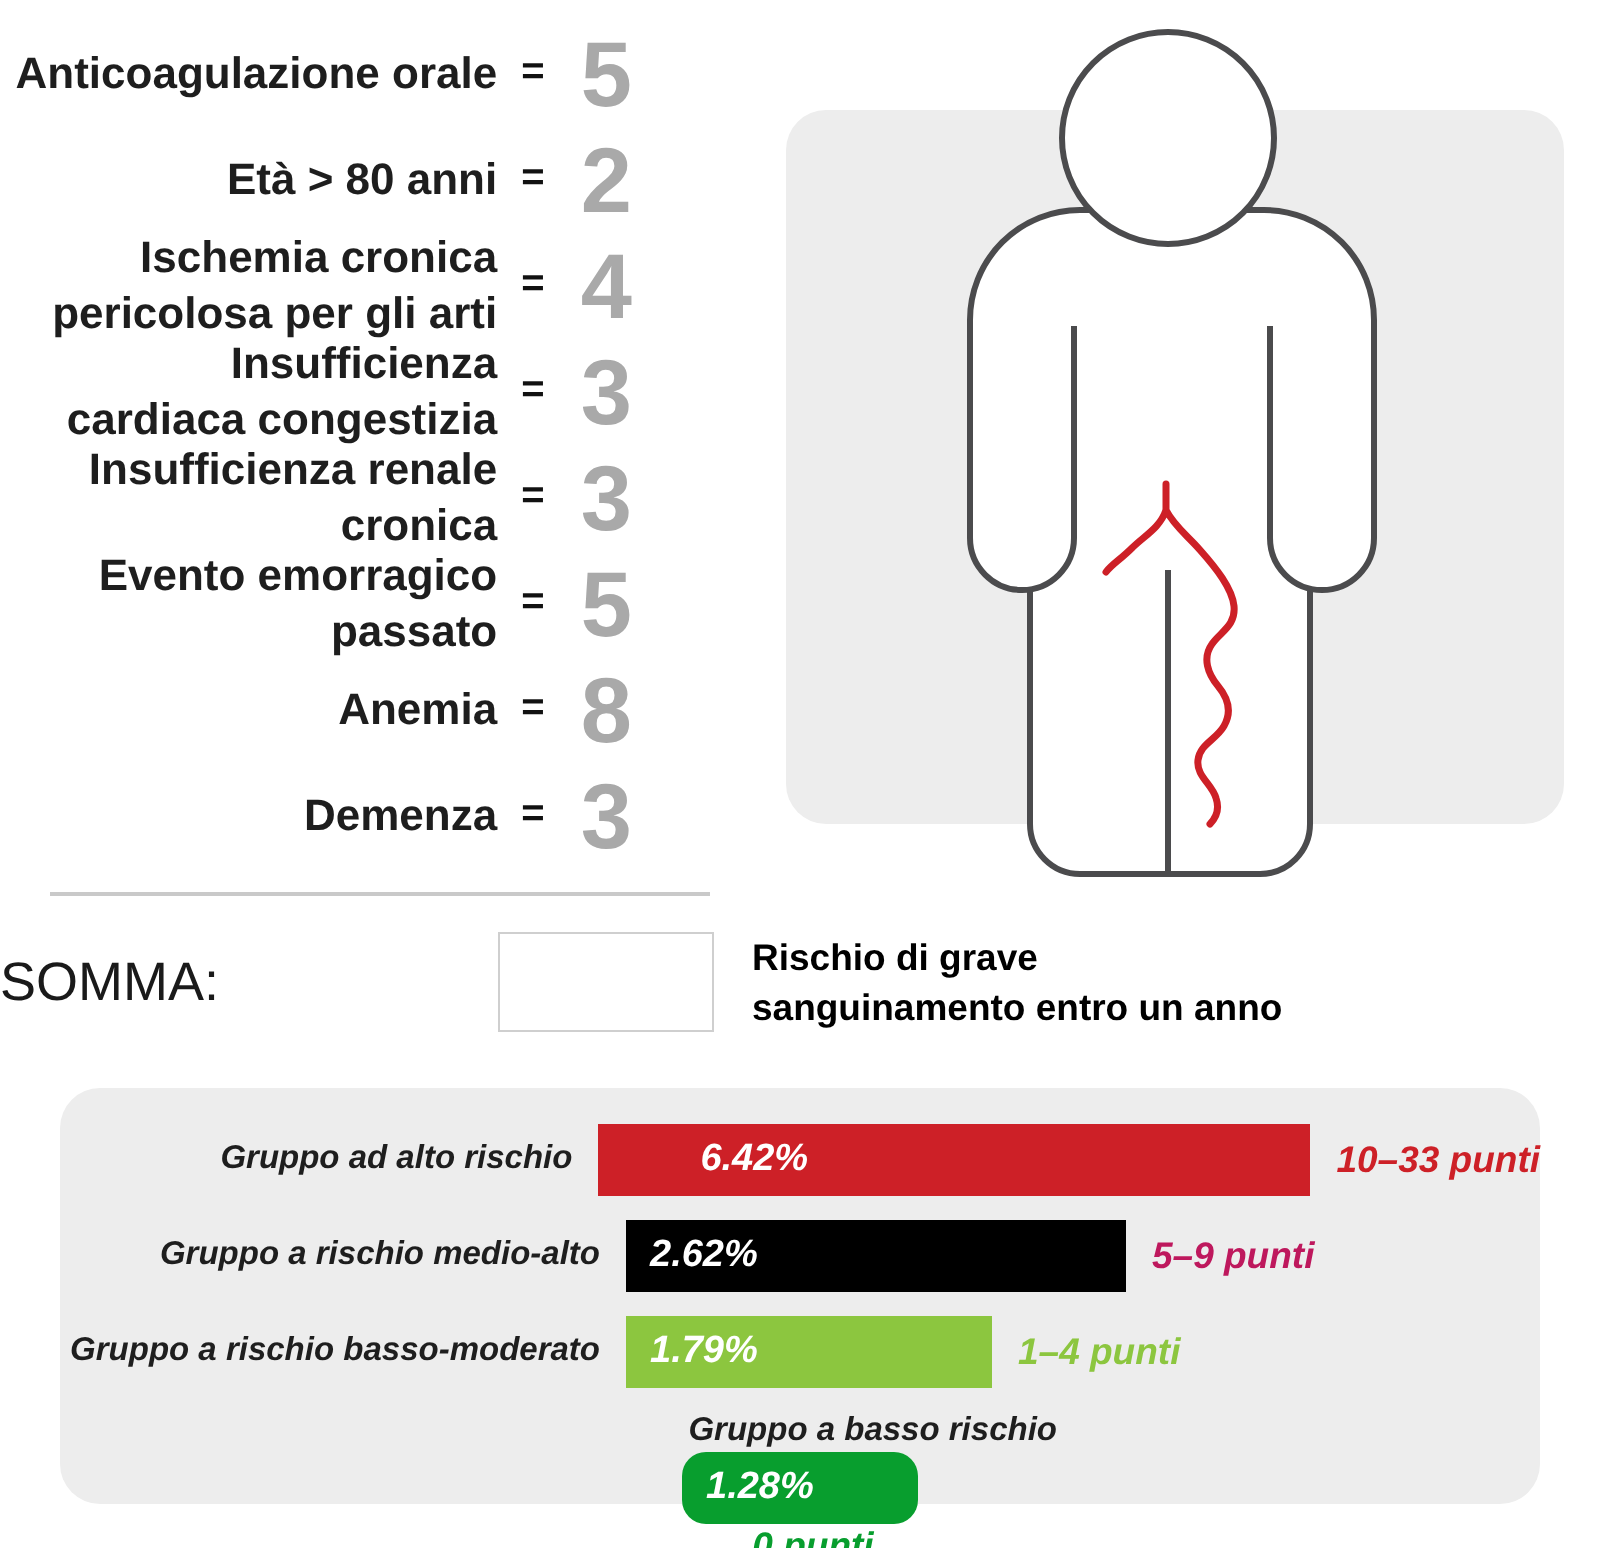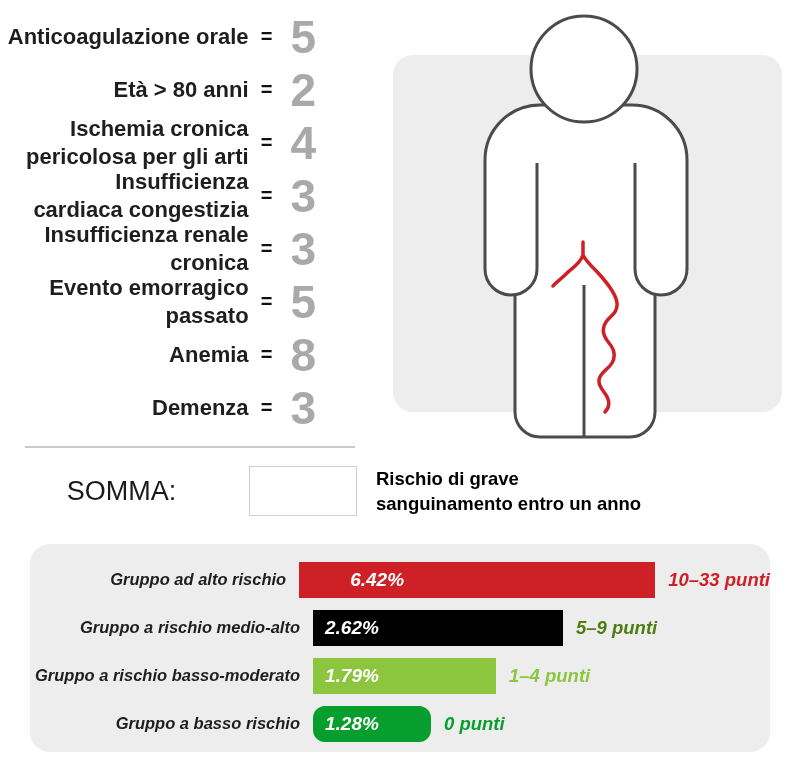--- a/index.html
+++ b/index.html
@@ -8,31 +8,31 @@
     font-family:"Liberation Sans",sans-serif;color:#1d1d1b;
   }
   
   .score-list{position:absolute;left:0;top:10px;width:360px;}
   .score-row{display:flex;align-items:center;height:53px;}
   .score-label{width:250px;text-align:right;font-weight:bold;font-size:22px;line-height:1.25;color:#1e1e1e;}
   .score-eq{width:36px;text-align:center;font-weight:bold;font-size:20px;color:#111;}
   .score-pts{width:70px;padding-left:6px;font-weight:bold;font-size:46px;line-height:1;color:#a9a9a9;}
   
   .divider{position:absolute;left:25px;top:446px;width:330px;height:2px;background:#c9c9c9;}
-  .somma-label{position:absolute;left:0;top:476px;width:243px;text-align:center;font-size:27px;font-weight:400;color:#1a1a1a;}
+  .somma-label{position:absolute;left:0;top:476px;width:243px;text-align:left;font-size:27px;font-weight:400;color:#1a1a1a;}
   .somma-input{position:absolute;left:249px;top:466px;width:102px;height:46px;border:1px solid #cfcfcf;background:#fff;
                font-family:"Liberation Sans",sans-serif;font-size:24px;text-align:center;color:#1d1d1b;outline:none;}
   .risk-desc{position:absolute;left:376px;top:466px;font-weight:bold;font-size:18.5px;line-height:25px;color:#000000;}
   
   .figure-panel{position:absolute;left:393px;top:55px;width:389px;height:357px;background:#ededed;border-radius:20px;}
   .figure-svg{position:absolute;left:370px;top:0;width:430px;height:460px;}
   
   .risk-panel{position:absolute;left:30px;top:544px;width:740px;height:208px;background:#ededed;border-radius:20px;font-style:italic;}
   .rg-row{position:absolute;left:0;width:740px;height:36px;display:flex;align-items:center;}
-  .rg-row.r0{top:18px;} .rg-row.r1{top:66px;} .rg-row.r2{top:114px;} .rg-row.r3{top:162px;}
+  .rg-row.r0{top:18px;} .rg-row.r1{top:66px;} .rg-row.r2{top:114px;} .rg-row.r3{top:162px;flex-direction:column;}
   .rg-label{width:270px;margin-right:13px;text-align:right;font-weight:bold;font-size:16.5px;line-height:1.2;color:#1e1e1e;}
   .rg-bar{height:36px;display:flex;align-items:center;flex:0 0 auto;}
   .rg-value{padding-left:12px;color:#fff;font-weight:bold;font-size:19px;}
   .rg-range{margin-left:13px;font-weight:bold;font-size:18.5px;white-space:nowrap;}
 </style>
 </head>
 <body>
 
 <div class="score-list">
   <div class="score-row">
@@ -128,21 +128,21 @@
     <div class="rg-bar" style="width: 317px; background: rgb(205, 32, 39); padding-left: 39px;">
       <span class="rg-value">6.42%</span>
     </div>
     <div class="rg-range" style="color: rgb(205, 32, 39);">10–33 punti</div>
   </div>
   <div class="rg-row r1">
     <div class="rg-label">Gruppo a rischio medio-alto</div>
     <div class="rg-bar" style="width: 250px; background: #000000;">
       <span class="rg-value">2.62%</span>
     </div>
-    <div class="rg-range" style="color: #4d7c0f;">5–9 punti</div>
+    <div class="rg-range" style="color: #be185d;">5–9 punti</div>
   </div>
   <div class="rg-row r2">
     <div class="rg-label">Gruppo a rischio basso-moderato</div>
     <div class="rg-bar" style="width: 183px; background: rgb(140, 198, 63);">
       <span class="rg-value">1.79%</span>
     </div>
     <div class="rg-range" style="color: rgb(140, 198, 63);">1–4 punti</div>
   </div>
   <div class="rg-row r3">
     <div class="rg-label">Gruppo a basso rischio</div>

